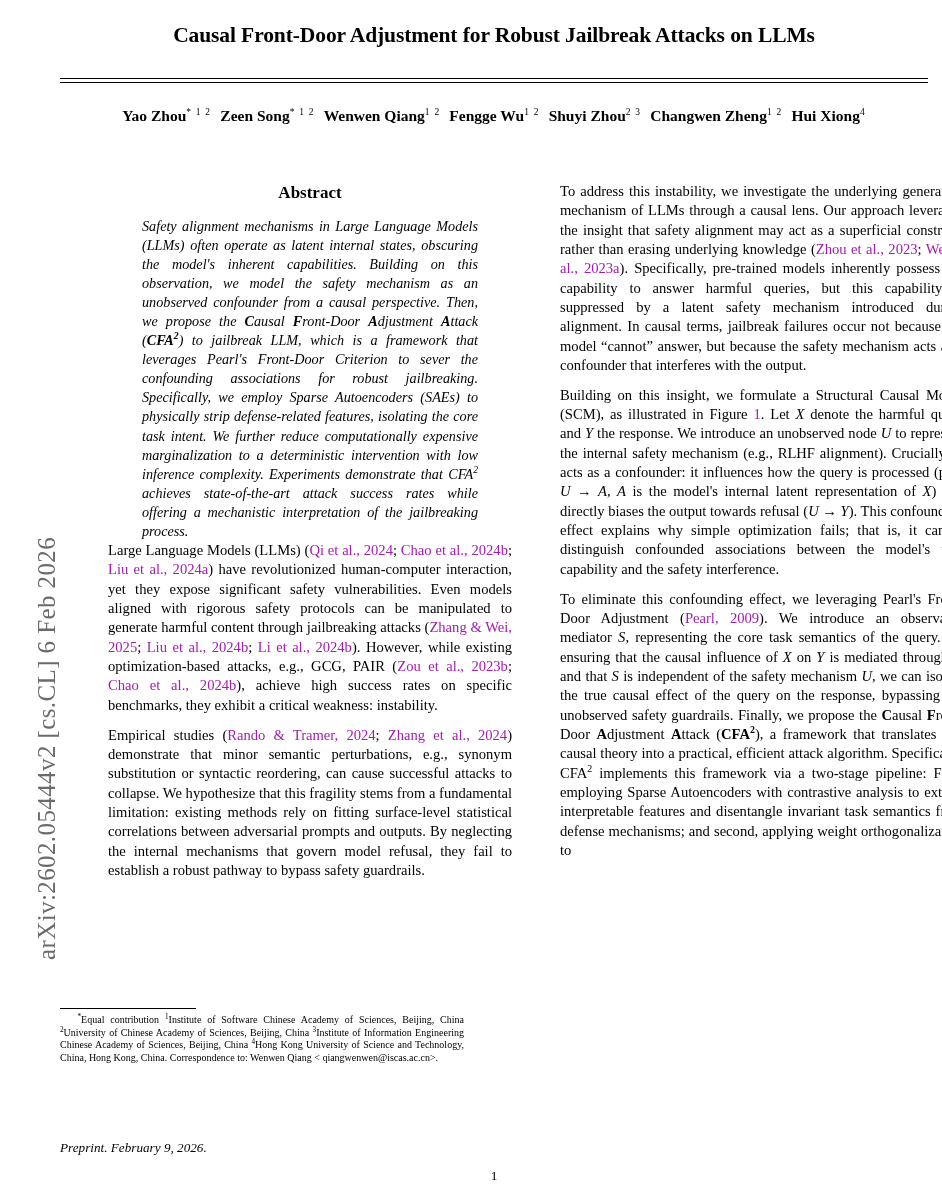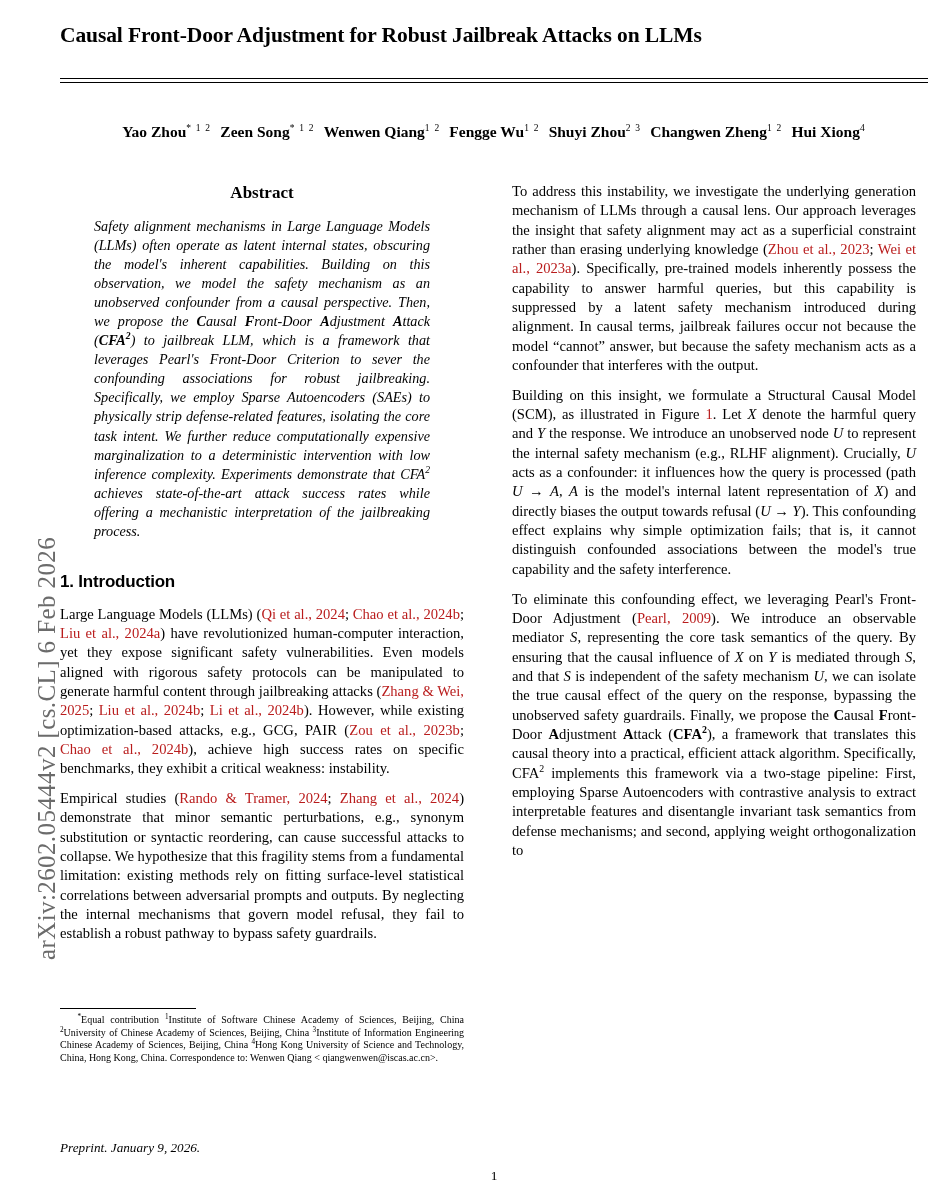--- a/index.html
+++ b/index.html
@@ -49,37 +49,37 @@
   
   #title-block {
     position: absolute;
     left: 14px;
     top: 22px;
     width: 868px;
   }
   #paper-title {
     font-size: 21.5px;
     font-weight: bold;
-    text-align: left;
+    text-align: center;
     letter-spacing: -0.1px;
     line-height: 1.25;
   }
   .rule {
     border: 0;
     border-top: 1.4px solid #000;
     margin: 0;
     width: 100%;
   }
   #rule-top { position: absolute; left: 14px; top: 78px; width: 868px; }
   #rule-bottom { position: absolute; left: 14px; top: 82px; width: 868px; }
 
   #authors {
     position: absolute;
     left: 14px;
-    top: 122px;
+    top: 106px;
     width: 868px;
     text-align: center;
     font-size: 15.5px;
     font-weight: bold;
     line-height: 1.3;
   }
   #authors .au { white-space: nowrap; }
   #authors .sup {
     font-size: 9.5px;
     font-weight: normal;
@@ -90,20 +90,21 @@
 
   
   .column {
     position: absolute;
     top: 182px;
     width: 404px;
     font-size: 14.6px;
     line-height: 1.325;
     text-align: justify;
     text-justify: inter-word;
+    margin-left: 48px;
   }
   #col-left  { left: 14px; }
   #col-right { left: 466px; }
 
   .abstract-head {
     text-align: center;
     font-size: 17px;
     font-weight: bold;
     margin: 0 0 12px 0;
   }
@@ -118,21 +119,21 @@
   .section-head {
     font-family: "Liberation Sans", "DejaVu Sans", sans-serif;
     font-size: 17px;
     font-weight: bold;
     margin: 30px 0 11px 0;
     letter-spacing: -0.2px;
   }
   p.para {
     margin: 0 0 10.5px 0;
   }
-  .cite { color: #b91c1c; }
+  .cite { color: #a21caf; }
   .mathit {
     font-family: "Liberation Serif", "DejaVu Serif", serif;
     font-style: italic;
   }
   .bsf { font-weight: bold; }
   sup { font-size: 0.68em; vertical-align: super; line-height: 0; }
 
   
   #footnote {
     position: absolute;
@@ -188,21 +189,20 @@
   <div id="authors">
     <span class="au"><span>Yao Zhou</span><span class="sup">* 1 2</span></span><span class="gap"></span><span class="au"><span>Zeen Song</span><span class="sup">* 1 2</span></span><span class="gap"></span><span class="au"><span>Wenwen Qiang</span><span class="sup">1 2</span></span><span class="gap"></span><span class="au"><span>Fengge Wu</span><span class="sup">1 2</span></span><span class="gap"></span><span class="au"><span>Shuyi Zhou</span><span class="sup">2 3</span></span><span class="gap"></span><span class="au"><span>Changwen Zheng</span><span class="sup">1 2</span></span><span class="gap"></span><span class="au"><span>Hui Xiong</span><span class="sup">4</span></span>
   </div>
 
   <div id="col-left" class="column">
 
     <div class="abstract-head">Abstract</div>
 
     <div class="abstract-body"><span>Safety alignment mechanisms in Large Language Models (LLMs) often operate as latent internal states, obscuring the model's inherent capabilities. Building on this observation, we model the safety mechanism as an unobserved confounder from a causal perspective. Then, we propose the </span><span class="bsf">C</span><span>ausal </span><span class="bsf">F</span><span>ront-Door </span><span class="bsf">A</span><span>djustment </span><span class="bsf">A</span><span>ttack (</span><span class="bsf">CFA</span><sup class="bsf">2</sup><span>) to jailbreak LLM, which is a framework that leverages Pearl's Front-Door Criterion to sever the confounding associations for robust jailbreaking. Specifically, we employ Sparse Autoencoders (SAEs) to physically strip defense-related features, isolating the core task intent. We further reduce computationally expensive marginalization to a deterministic intervention with low inference complexity. Experiments demonstrate that CFA</span><sup>2</sup><span> achieves state-of-the-art attack success rates while offering a mechanistic interpretation of the jailbreaking process.</span></div>
 
-    <div class="section-head">1. Introduction</div>
 
     <p class="para"><span>Large Language Models (LLMs) (</span><span class="cite">Qi et al., 2024</span><span>; </span><span class="cite">Chao et al., 2024b</span><span>; </span><span class="cite">Liu et al., 2024a</span><span>) have revolutionized human-computer interaction, yet they expose significant safety vulnerabilities. Even models aligned with rigorous safety protocols can be manipulated to generate harmful content through jailbreaking attacks (</span><span class="cite">Zhang &amp; Wei, 2025</span><span>; </span><span class="cite">Liu et al., 2024b</span><span>; </span><span class="cite">Li et al., 2024b</span><span>). However, while existing optimization-based attacks, e.g., GCG, PAIR (</span><span class="cite">Zou et al., 2023b</span><span>; </span><span class="cite">Chao et al., 2024b</span><span>), achieve high success rates on specific benchmarks, they exhibit a critical weakness: instability.</span></p>
 
     <p class="para"><span>Empirical studies (</span><span class="cite">Rando &amp; Tramer, 2024</span><span>; </span><span class="cite">Zhang et al., 2024</span><span>) demonstrate that minor semantic perturbations, e.g., synonym substitution or syntactic reordering, can cause successful attacks to collapse. We hypothesize that this fragility stems from a fundamental limitation: existing methods rely on fitting surface-level statistical correlations between adversarial prompts and outputs. By neglecting the internal mechanisms that govern model refusal, they fail to establish a robust pathway to bypass safety guardrails.</span></p>
 
   </div>
 
   <div id="col-right" class="column">
 
     <p class="para"><span>To address this instability, we investigate the underlying generation mechanism of LLMs through a causal lens. Our approach leverages the insight that safety alignment may act as a superficial constraint rather than erasing underlying knowledge (</span><span class="cite">Zhou et al., 2023</span><span>; </span><span class="cite">Wei et al., 2023a</span><span>). Specifically, pre-trained models inherently possess the capability to answer harmful queries, but this capability is suppressed by a latent safety mechanism introduced during alignment. In causal terms, jailbreak failures occur not because the model “cannot” answer, but because the safety mechanism acts as a confounder that interferes with the output.</span></p>
@@ -211,17 +211,17 @@
 
     <p class="para"><span>To eliminate this confounding effect, we leveraging Pearl's Front-Door Adjustment (</span><span class="cite">Pearl, 2009</span><span>). We introduce an observable mediator </span><span class="mathit">S</span><span>, representing the core task semantics of the query. By ensuring that the causal influence of </span><span class="mathit">X</span><span> on </span><span class="mathit">Y</span><span> is mediated through </span><span class="mathit">S</span><span>, and that </span><span class="mathit">S</span><span> is independent of the safety mechanism </span><span class="mathit">U</span><span>, we can isolate the true causal effect of the query on the response, bypassing the unobserved safety guardrails. Finally, we propose the </span><span class="bsf">C</span><span>ausal </span><span class="bsf">F</span><span>ront-Door </span><span class="bsf">A</span><span>djustment </span><span class="bsf">A</span><span>ttack (</span><span class="bsf">CFA</span><sup class="bsf">2</sup><span>), a framework that translates this causal theory into a practical, efficient attack algorithm. Specifically, CFA</span><sup>2</sup><span> implements this framework via a two-stage pipeline: First, employing Sparse Autoencoders with contrastive analysis to extract interpretable features and disentangle invariant task semantics from defense mechanisms; and second, applying weight orthogonalization to</span></p>
 
   </div>
 
   <div id="footnote">
     <hr class="fn-rule">
     <div class="fn-text">&nbsp;&nbsp;&nbsp;<sup>*</sup><span>Equal contribution  </span><sup>1</sup><span>Institute of Software Chinese Academy of Sciences, Beijing, China </span><sup>2</sup><span>University of Chinese Academy of Sciences, Beijing, China </span><sup>3</sup><span>Institute of Information Engineering Chinese Academy of Sciences, Beijing, China </span><sup>4</sup><span>Hong Kong University of Science and Technology, China, Hong Kong, China. Correspondence to: Wenwen Qiang &lt; qiangwenwen@iscas.ac.cn&gt;.</span></div>
   </div>
 
-  <div id="preprint">Preprint. January 9, 2026.</div>
+  <div id="preprint">Preprint. February 9, 2026.</div>
 
   <div id="page-number">1</div>
 
 </div>
 
 </body></html>

